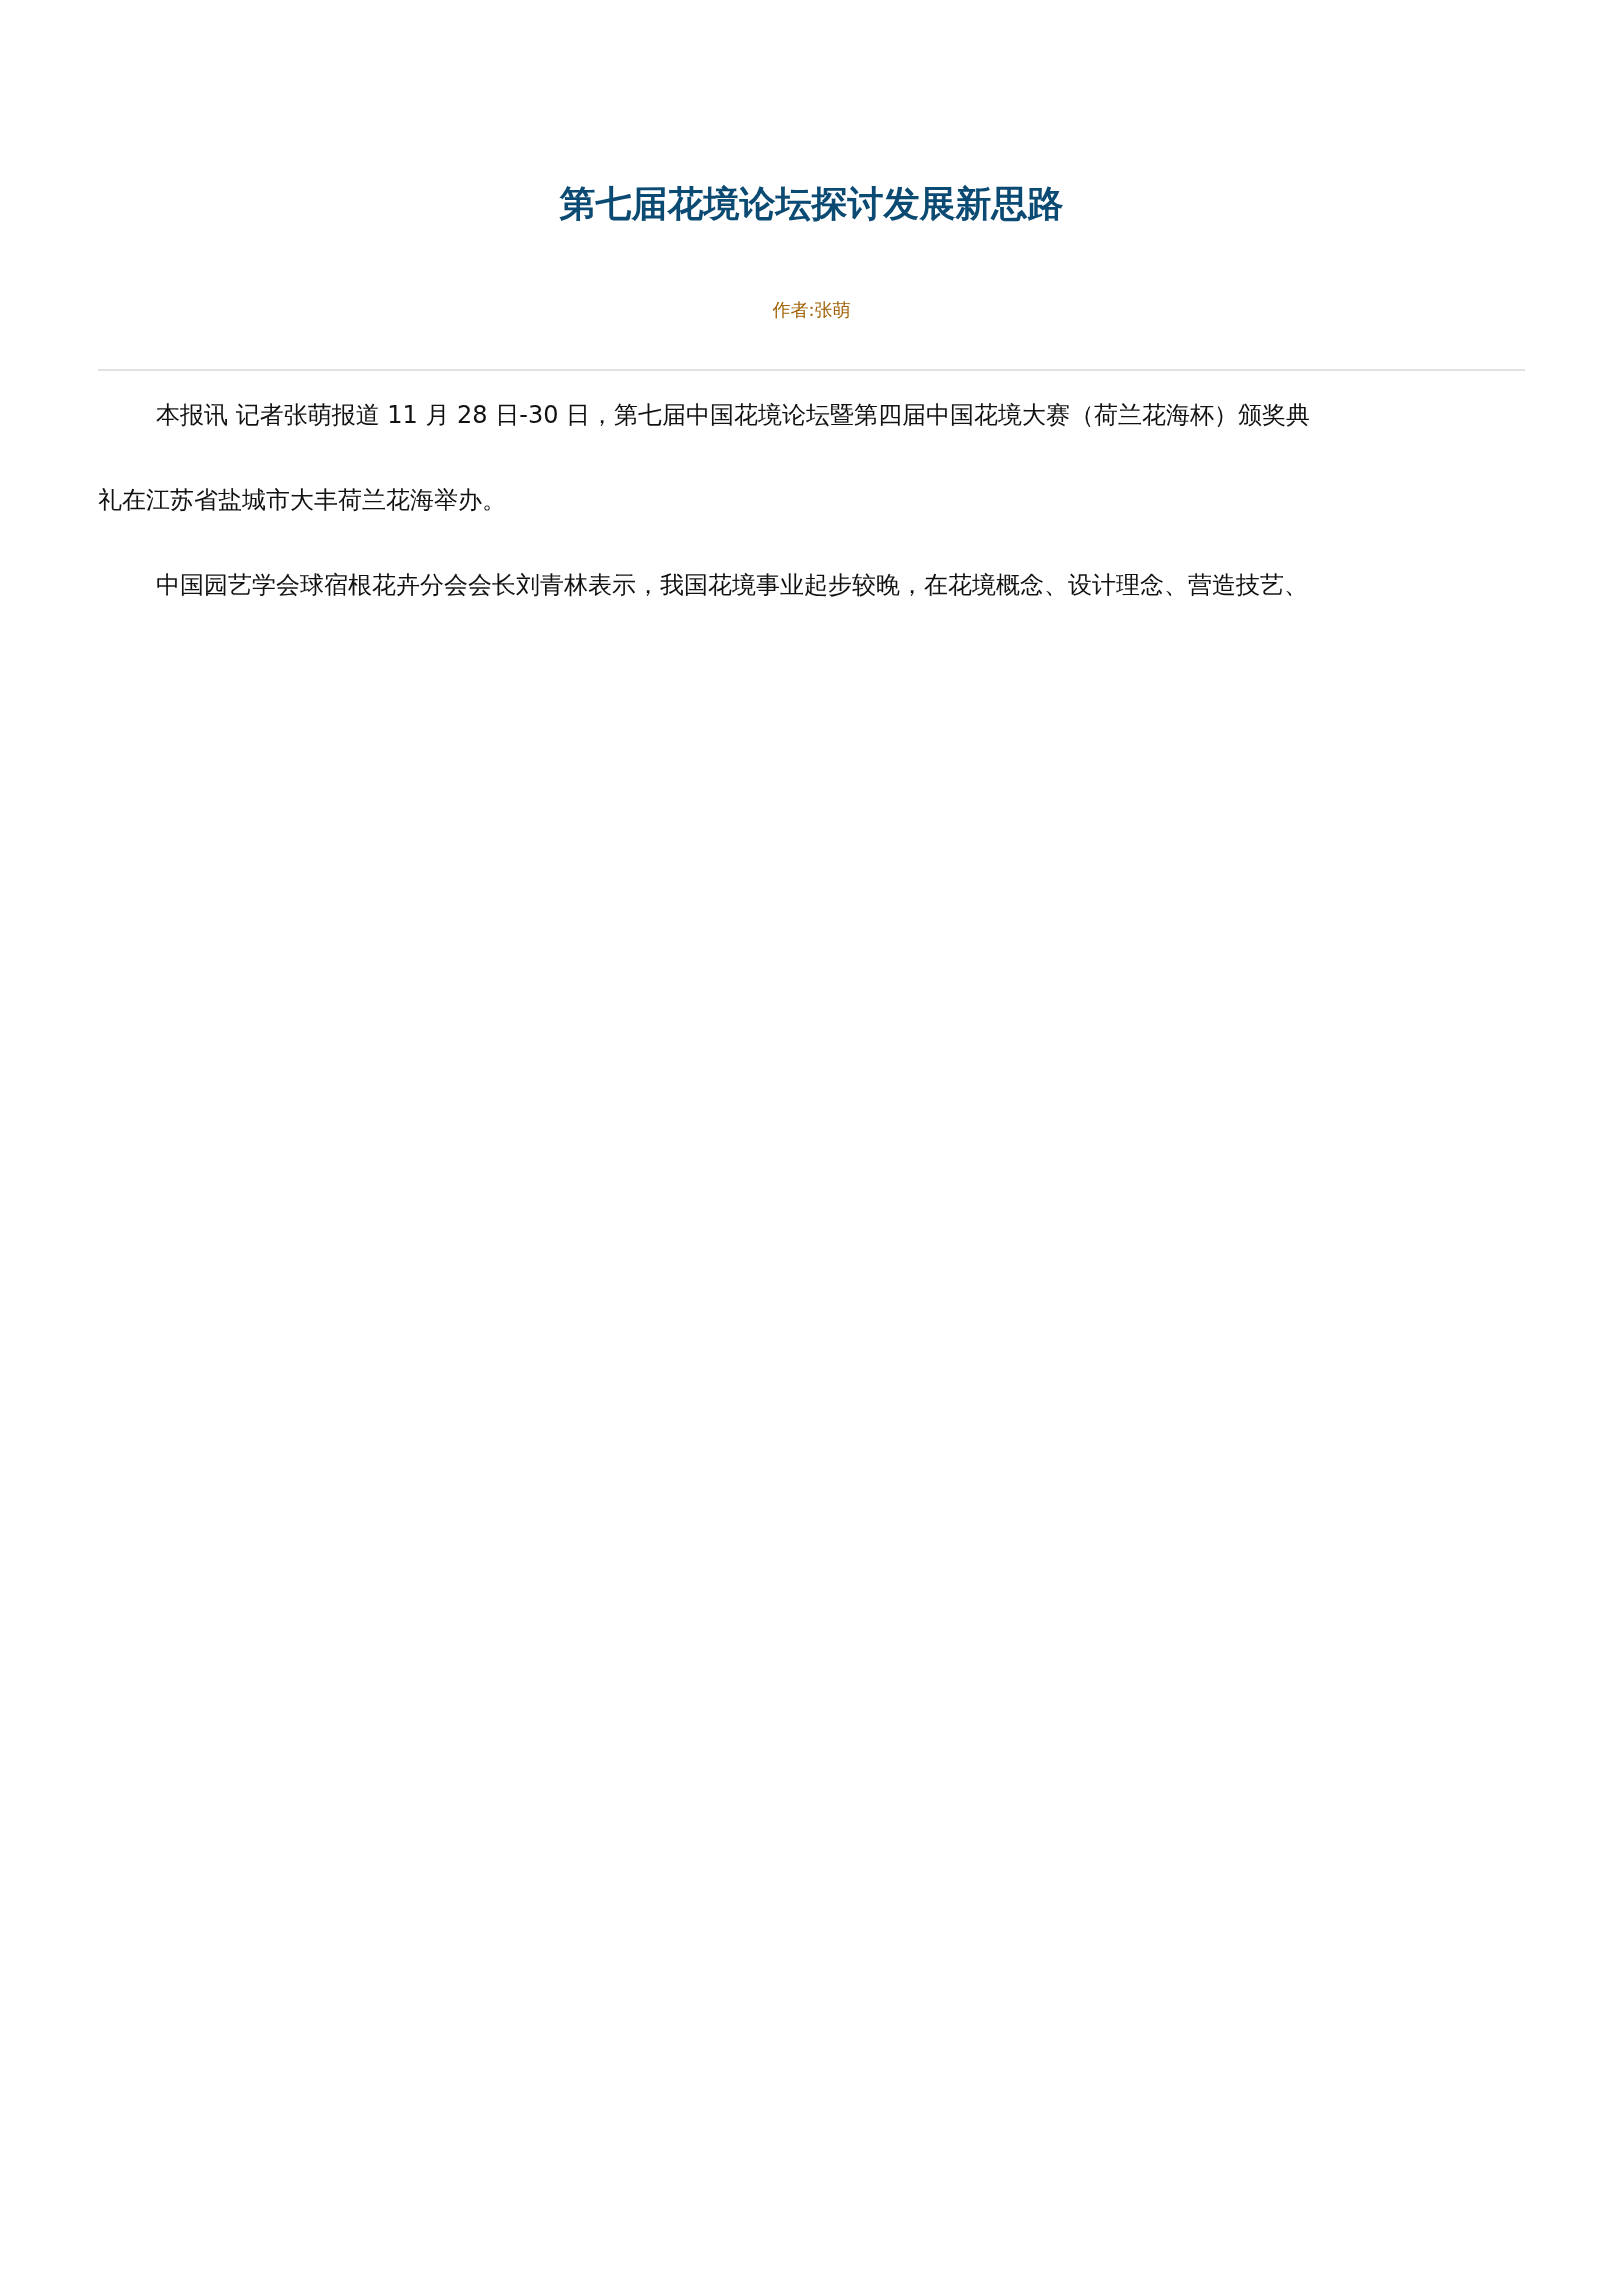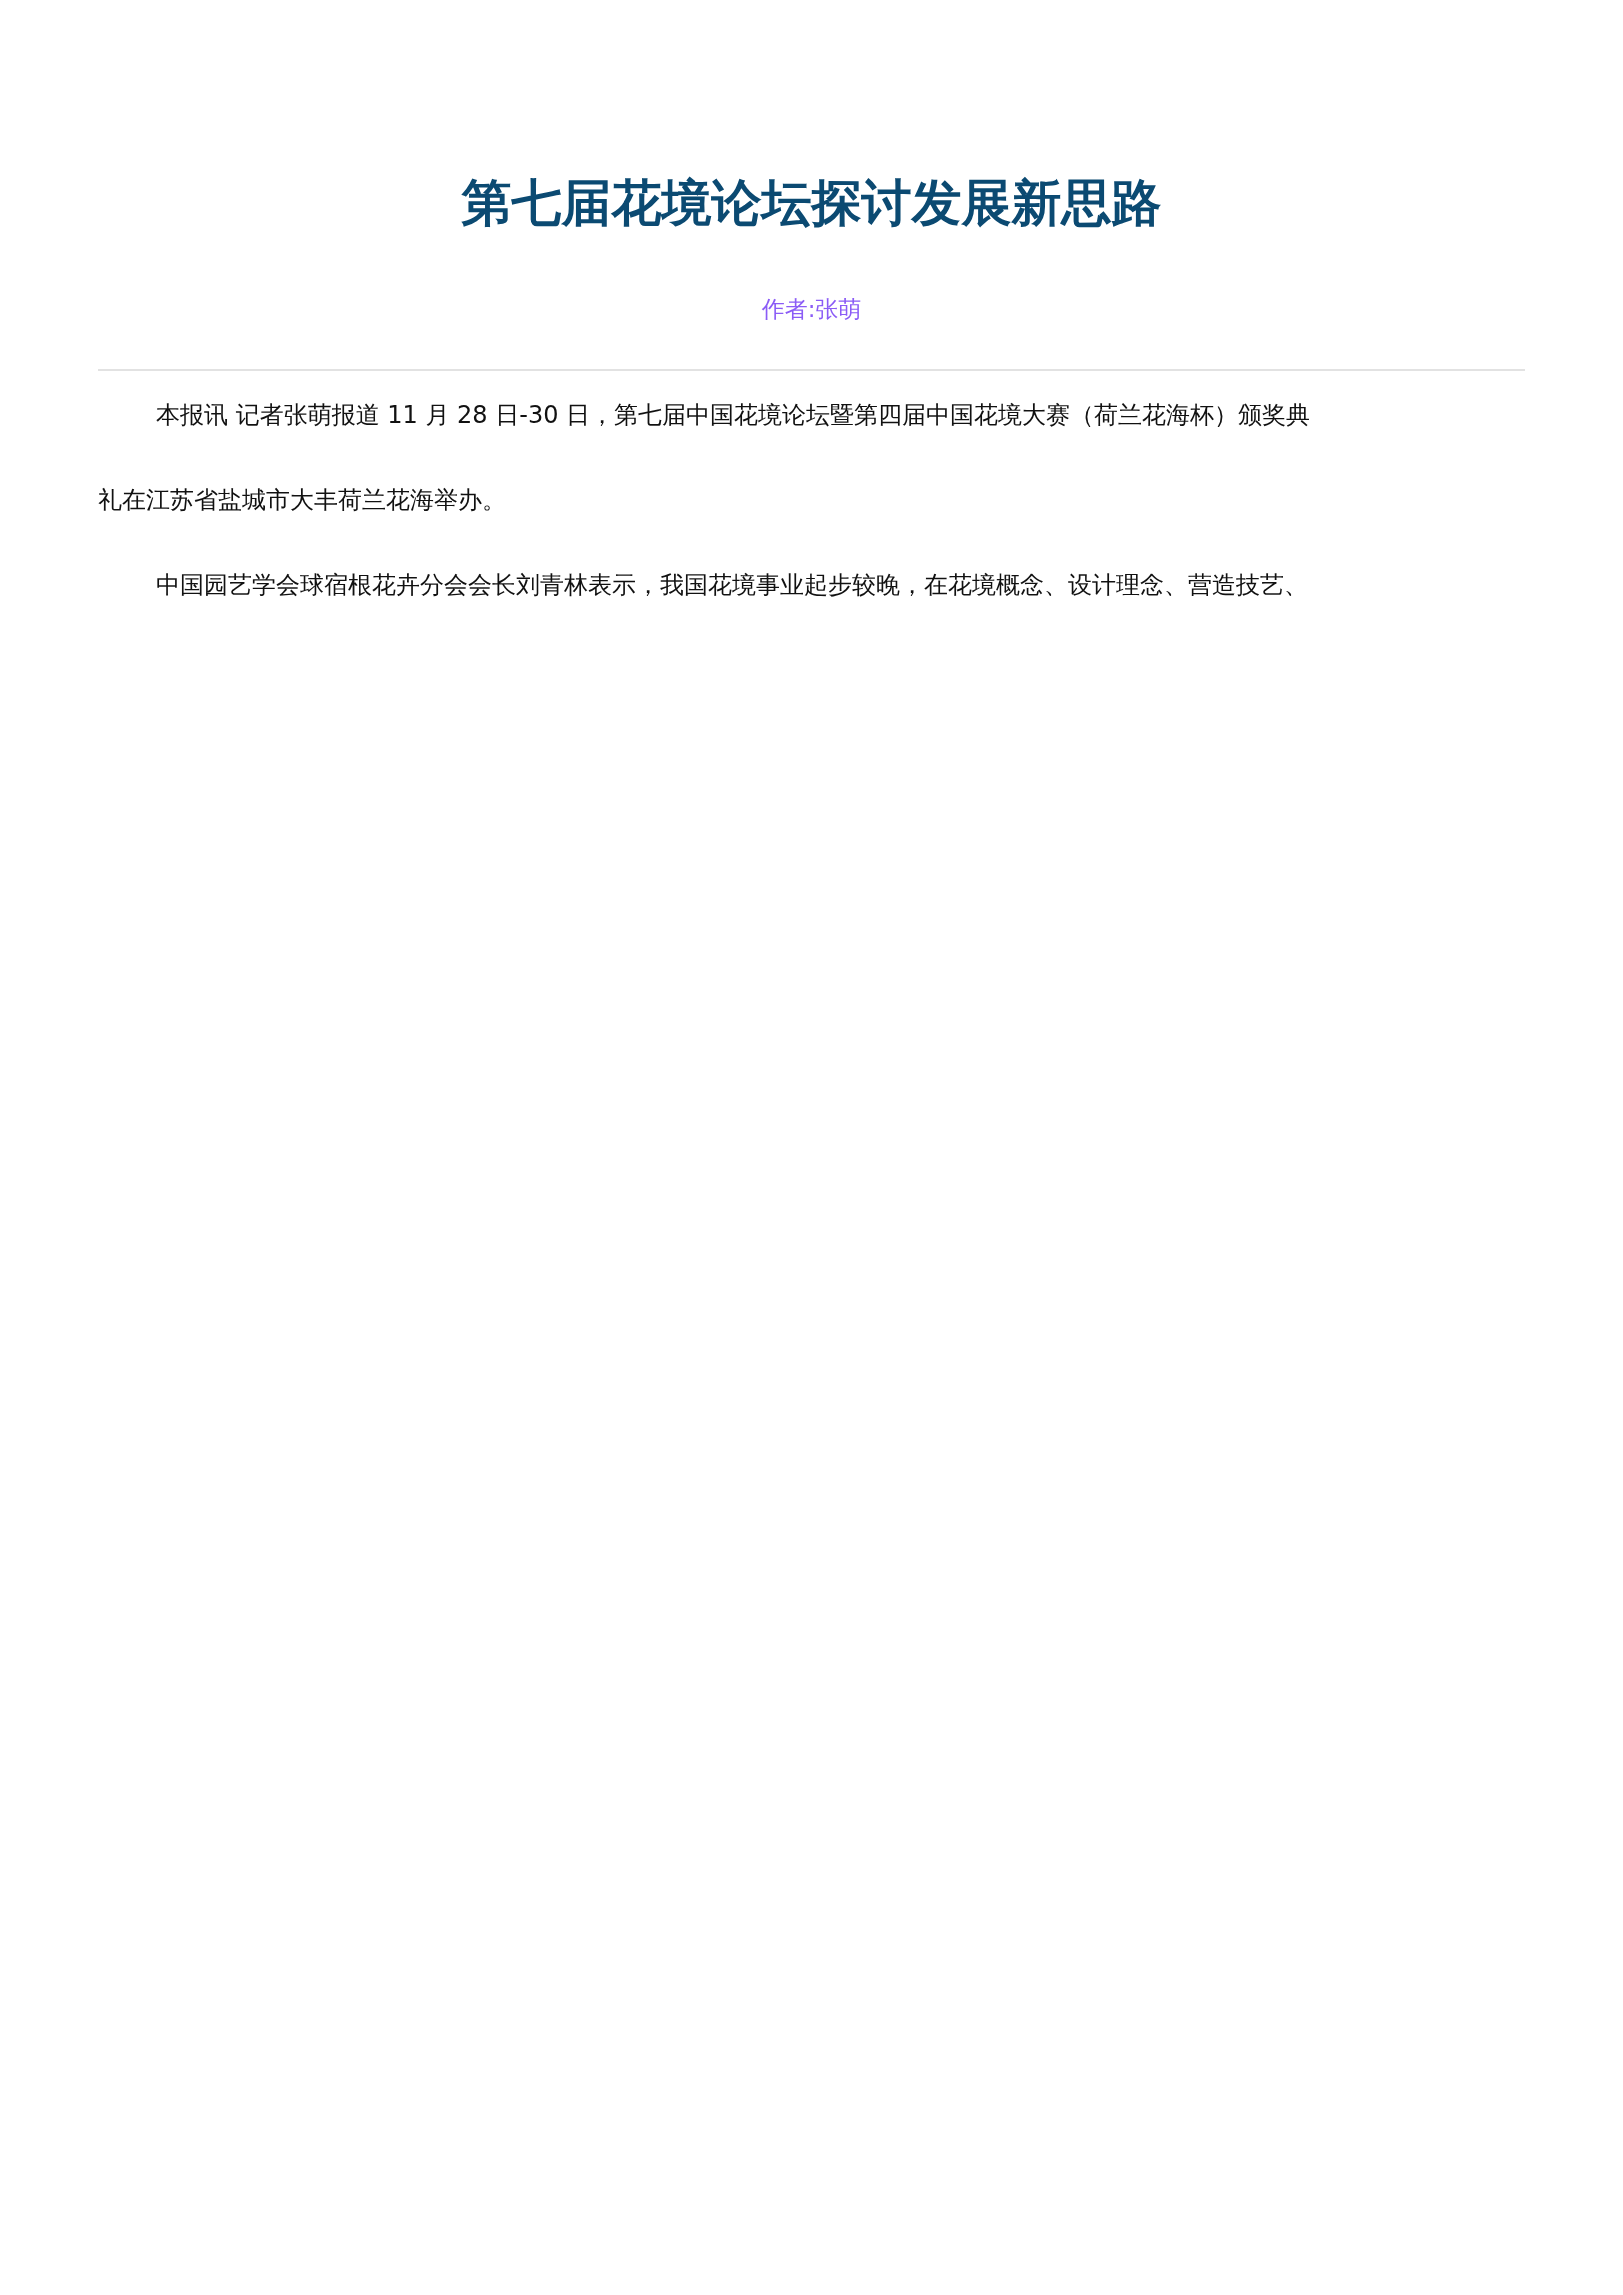--- a/index.html
+++ b/index.html
@@ -19,36 +19,36 @@
       left: 98px;
       top: 0;
       width: 1427px;
     }
     .title {
       position: absolute;
       top: 171px;
       left: 0;
       width: 1427px;
       text-align: center;
-      font-size: 50px;
+      font-size: 36px;
       line-height: 65px;
       font-weight: bold;
       color: #0b4a72;
       letter-spacing: 0px;
       white-space: nowrap;
     }
     .author {
       position: absolute;
       top: 293px;
       left: 0;
       width: 1427px;
       text-align: center;
-      font-size: 23px;
+      font-size: 18px;
       line-height: 33px;
-      color: #8b5cf6;
+      color: #a16207;
       white-space: nowrap;
     }
     .divider {
       position: absolute;
       top: 369px;
       left: 0;
       width: 1427px;
       height: 0;
       border-top: 2px solid #e2e2e2;
     }

